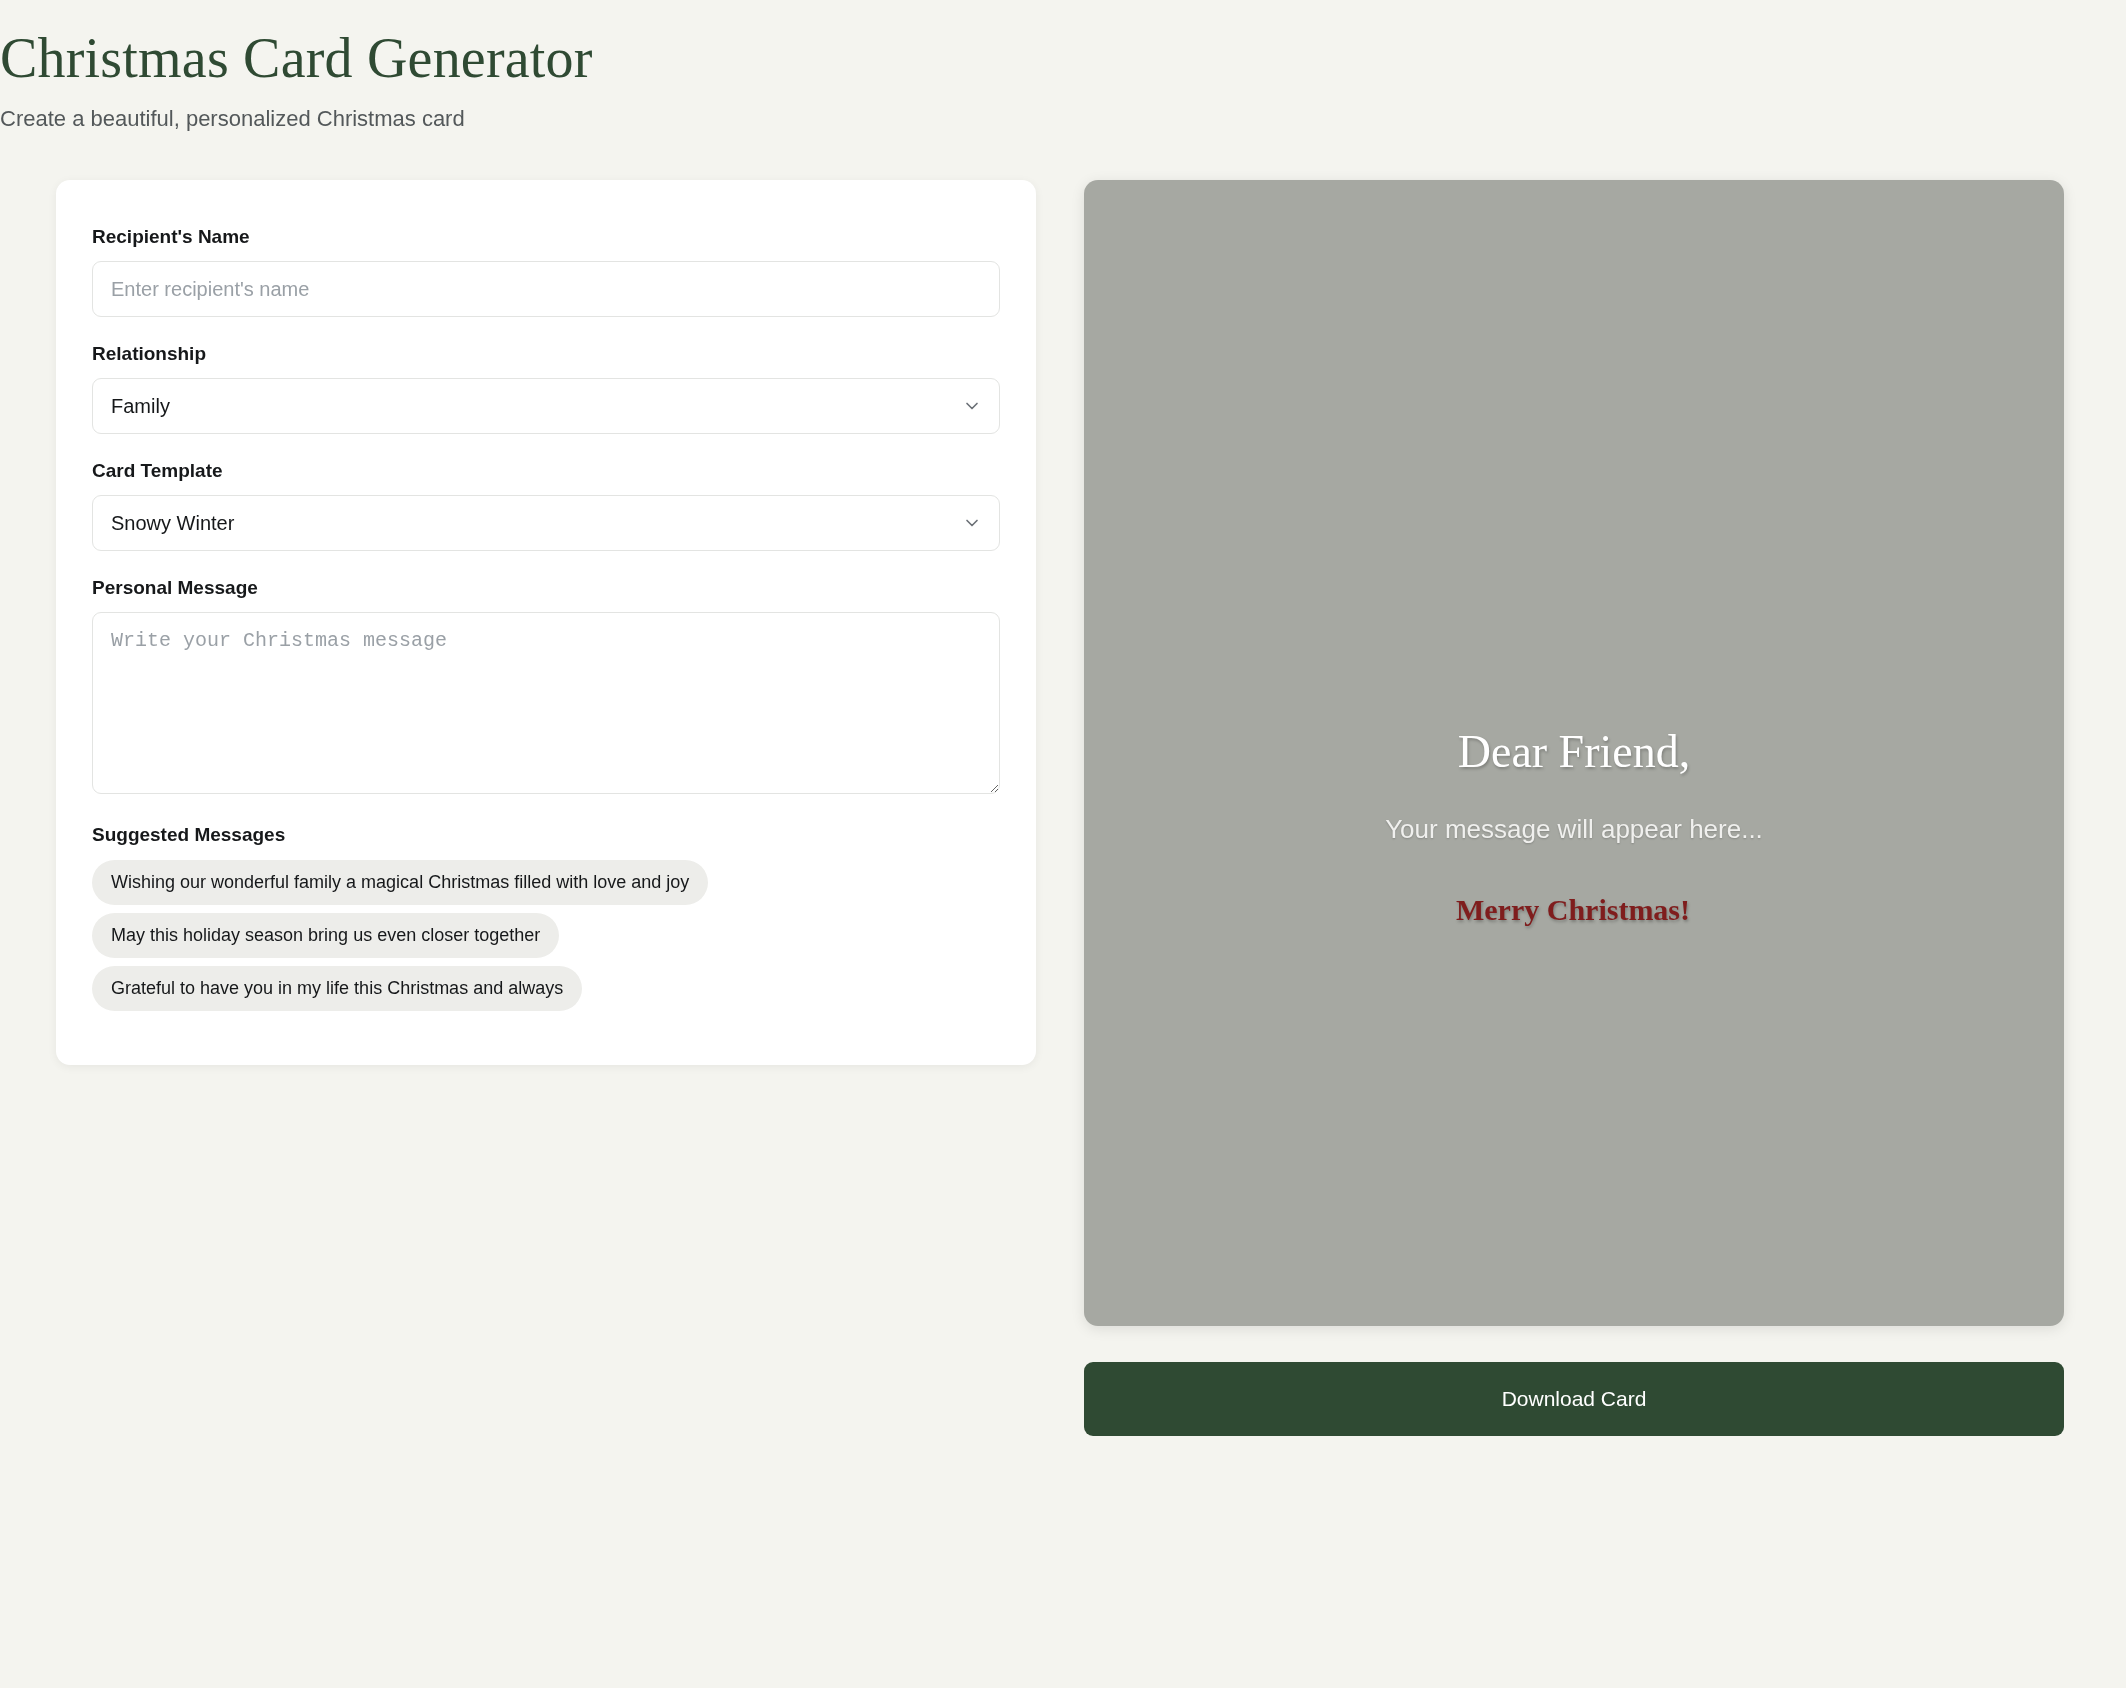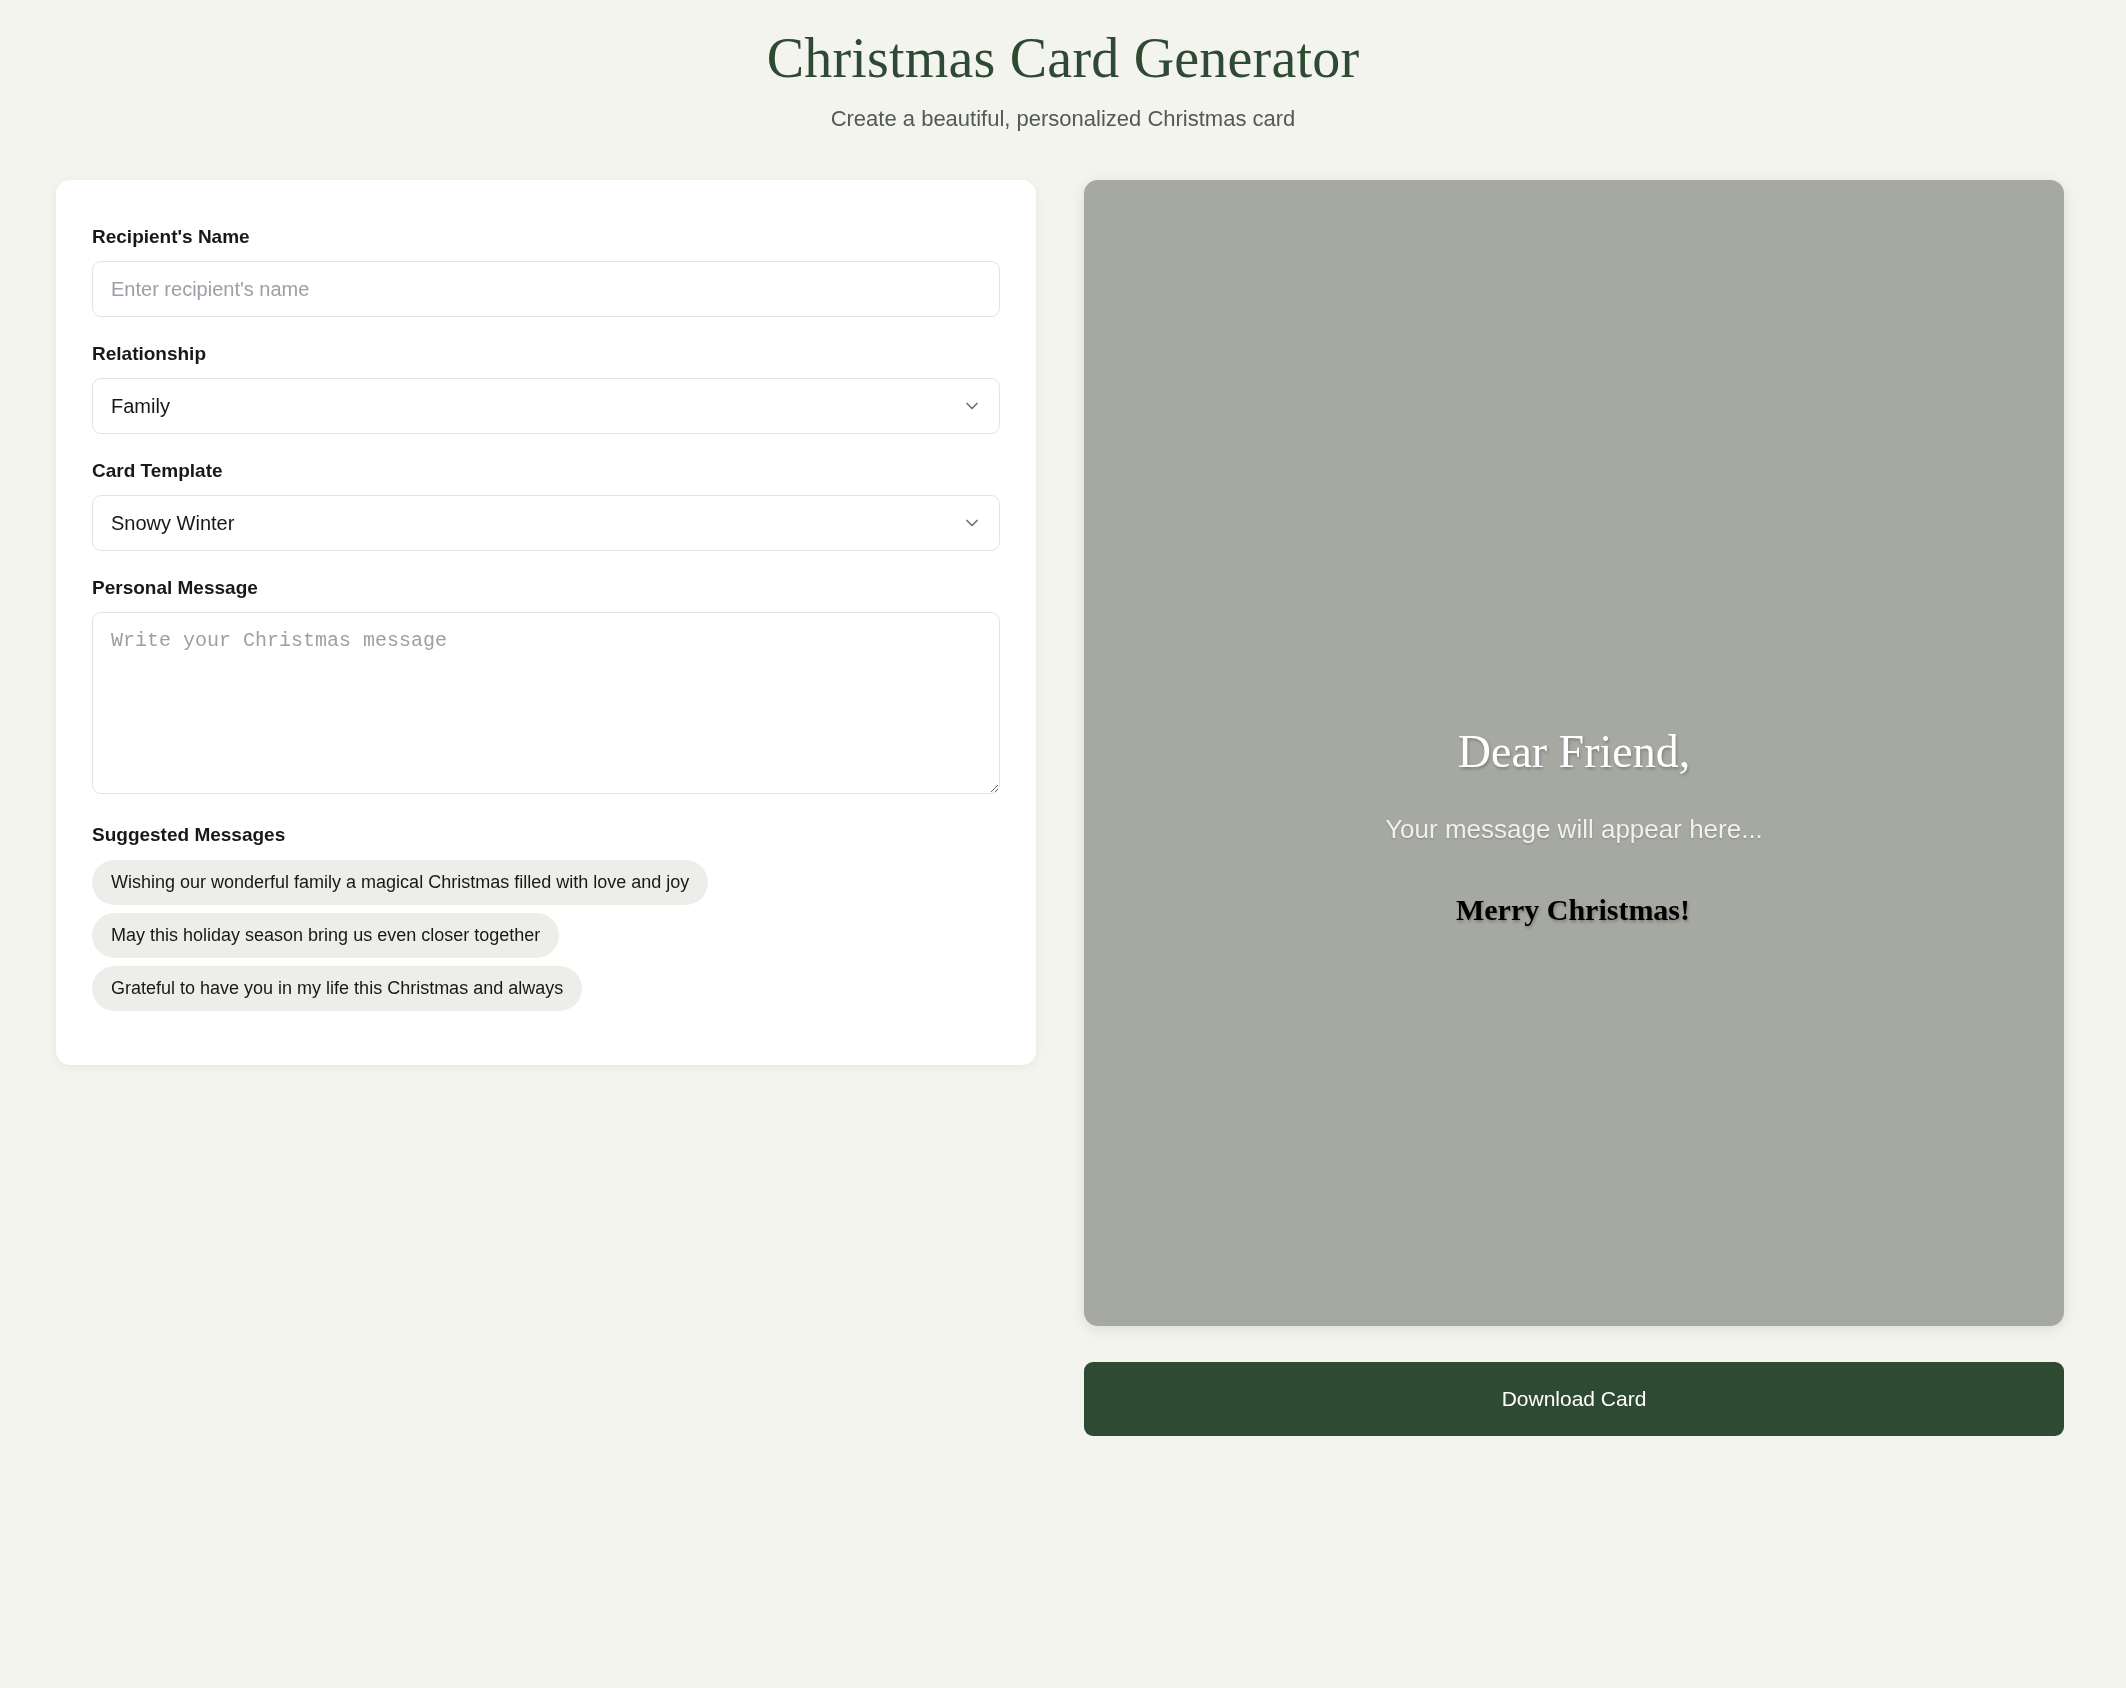--- a/index.html
+++ b/index.html
@@ -13,21 +13,20 @@
   }
   .page {
     width: 2126px;
     height: 1688px;
     position: relative;
     overflow: hidden;
     background: #f4f4ef;
   }
   .header {
     padding-top: 26px;
-    text-align: center;
   }
   .app-title {
     font-family: "Liberation Serif", serif;
     font-size: 56px;
     color: #2f4a33;
     margin: 0;
     font-weight: 400;
     letter-spacing: 0.2px;
   }
   .app-subtitle {
@@ -155,21 +154,21 @@
   .card-message {
     font-size: 26px;
     color: #f0f0ee;
     margin: 36px 0 0 0;
     text-shadow: 0 1px 2px rgba(0,0,0,0.2);
   }
   .card-signoff {
     font-family: "Liberation Serif", serif;
     font-size: 30px;
     font-weight: 700;
-    color: #000000;
+    color: #7f1d1d;
     margin: 48px 2px 0 0;
     text-shadow: 1px 2px 3px rgba(0,0,0,0.25);
   }
   .download-btn {
     margin-top: 36px;
     width: 980px;
     height: 74px;
     background: #2f4a33;
     color: #ffffff;
     border: none;

